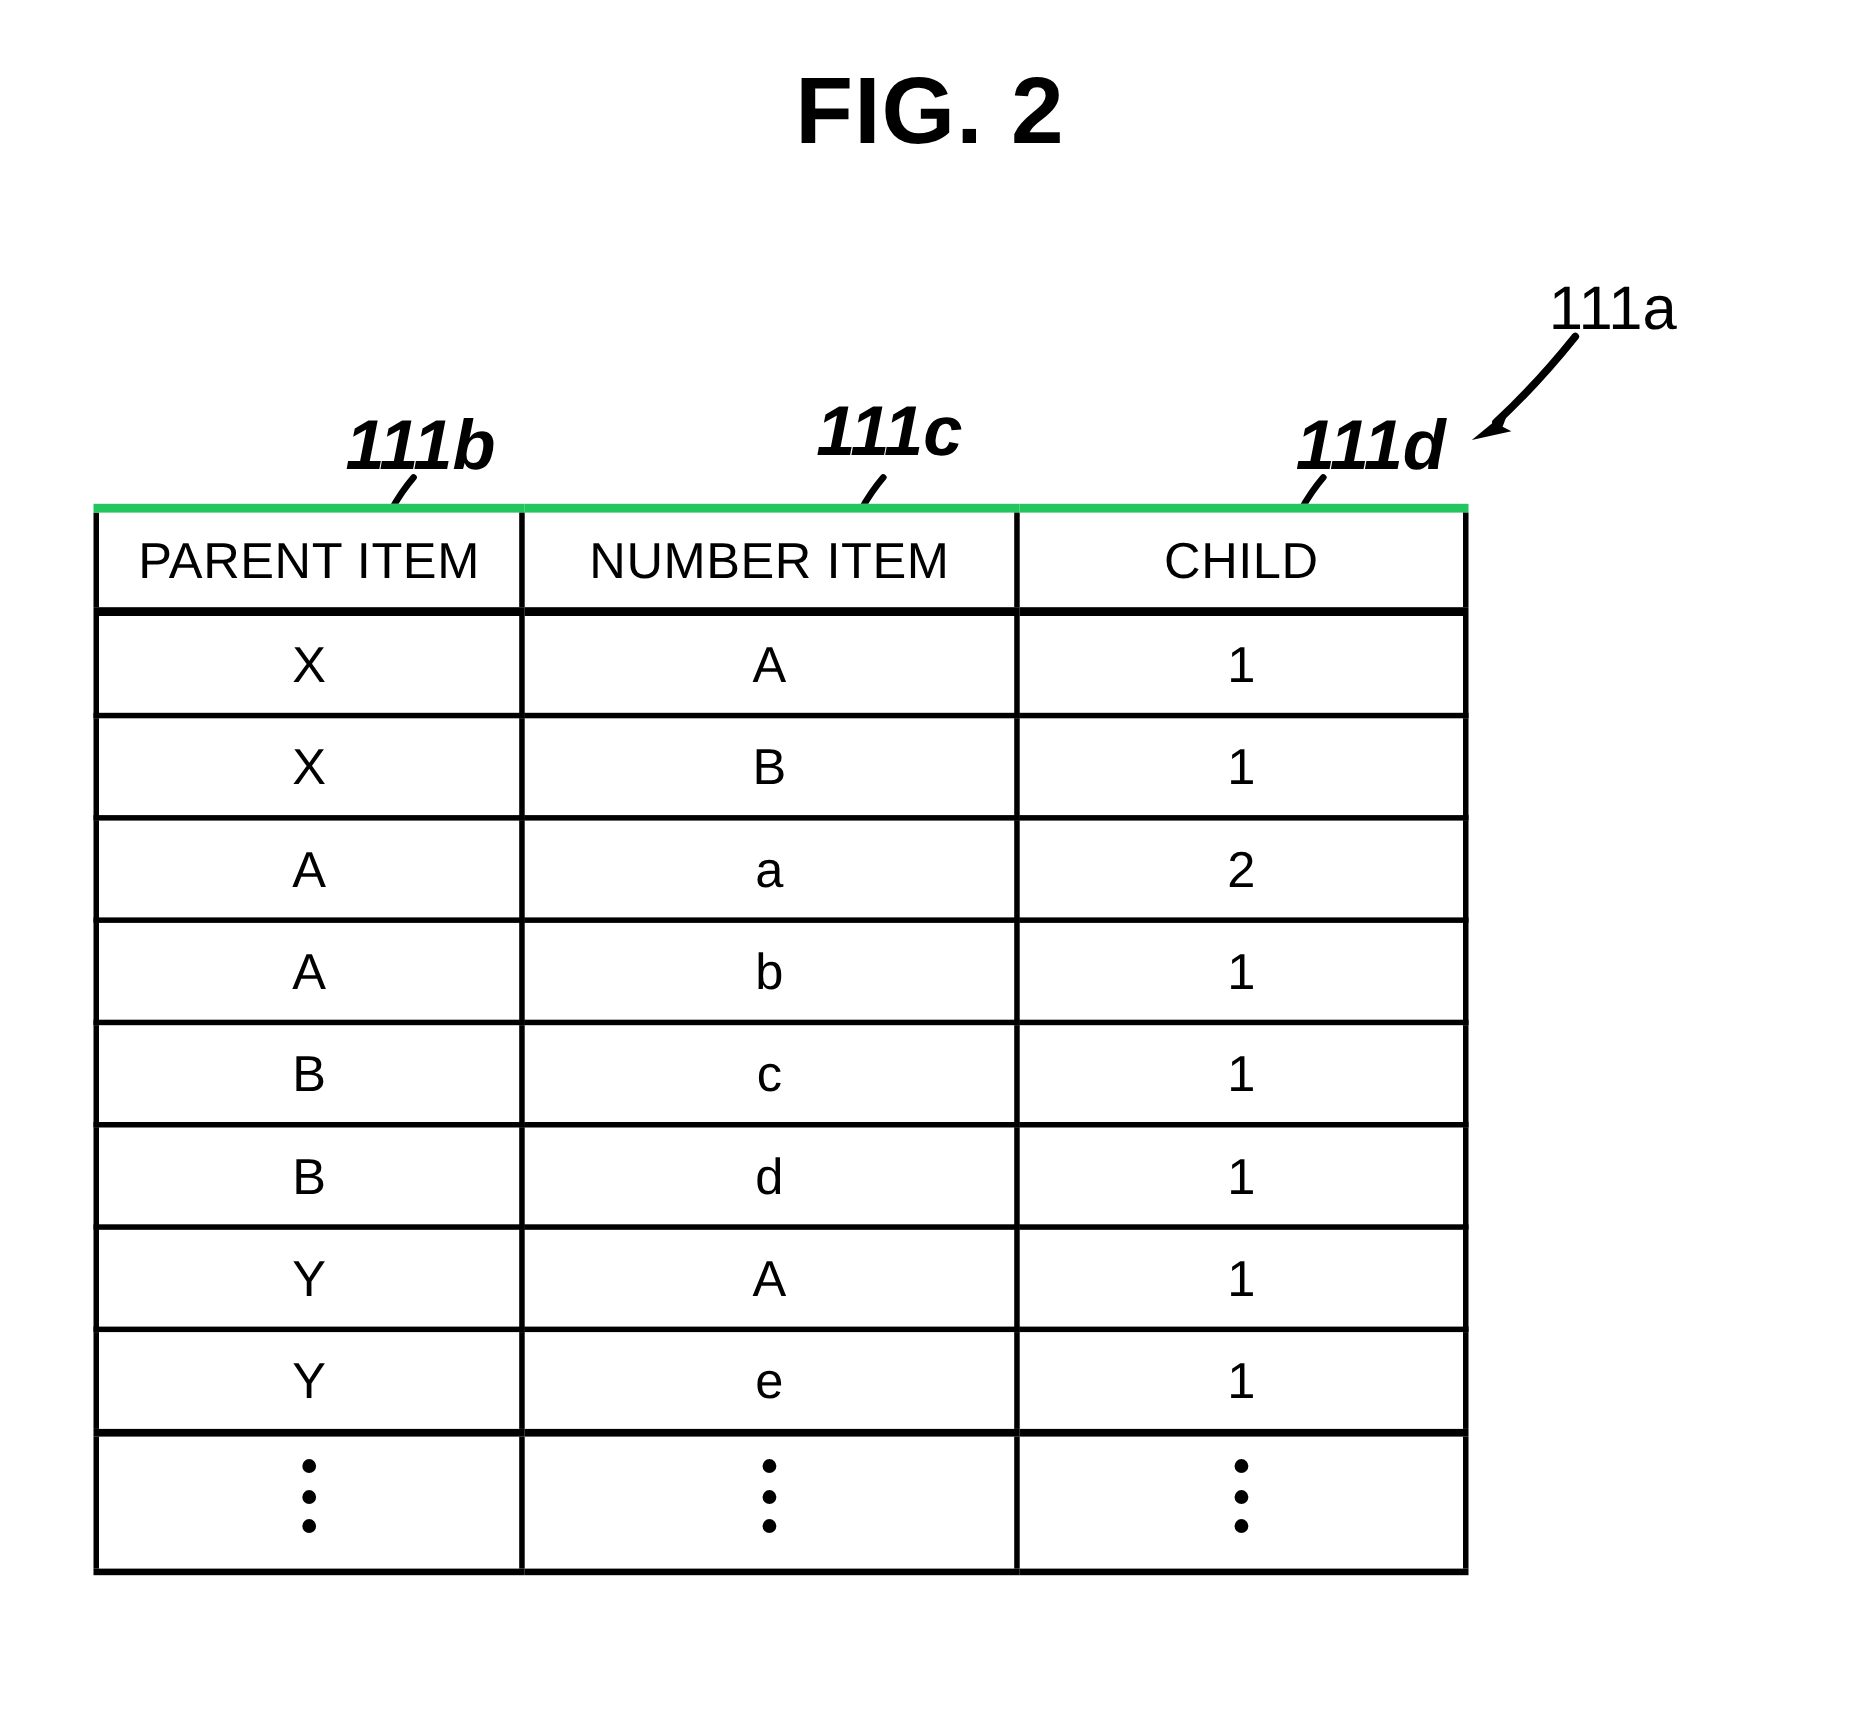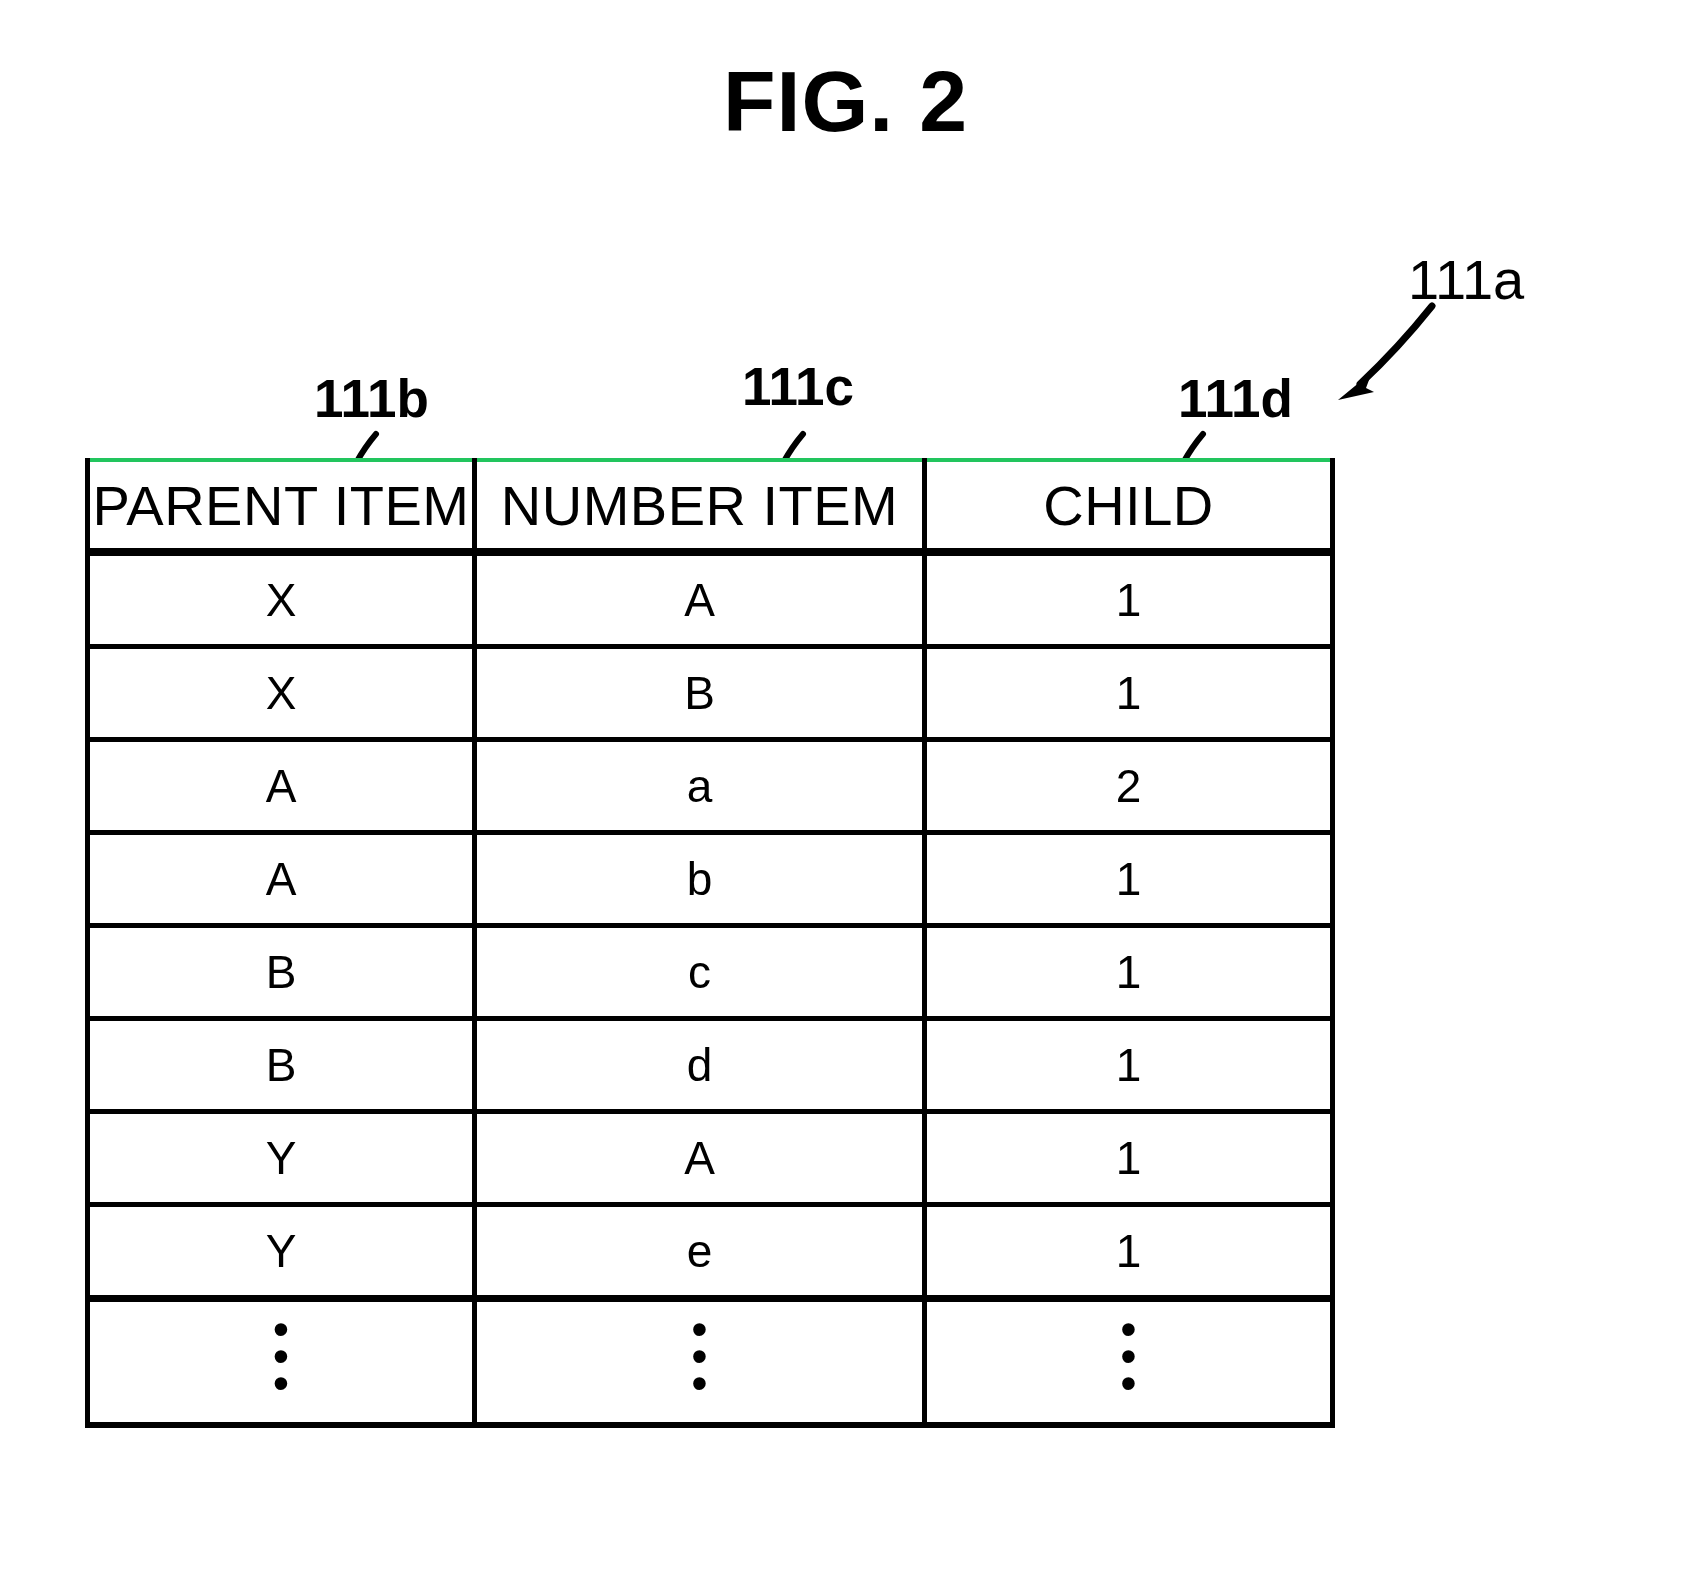--- a/index.html
+++ b/index.html
@@ -43,24 +43,25 @@
     position: absolute;
     top: 300px;
     left: 1320px;
     width: 120px;
     height: 100px;
   }
 
   
   .col-callout {
     position: absolute;
-    font-size: 53px;
+    font-size: 64px;
     font-weight: bold;
     line-height: 1;
     white-space: nowrap;
+    font-style: italic;
   }
   #callout-111b { top: 372px; left: 314px; }
   #callout-111c { top: 360px; left: 742px; }
   #callout-111d { top: 372px; left: 1178px; }
 
   .leader {
     position: absolute;
     width: 70px;
     height: 70px;
   }
@@ -88,24 +89,24 @@
     vertical-align: middle;
     border-left: 5px solid #000;
     border-right: 5px solid #000;
     border-top: 5px solid #000;
     border-bottom: 5px solid #000;
     padding: 0;
   }
 
   #table-111a thead th {
     height: 86px;
-    font-size: 56px;
+    font-size: 46px;
     font-weight: normal;
     letter-spacing: 0.5px;
-    border-top: 4px solid #22c55e;
+    border-top: 8px solid #22c55e;
     border-bottom: 8px solid #000;
   }
 
   #table-111a tbody td {
     height: 88px;
     font-size: 46px;
     font-weight: normal;
   }
   #table-111a tbody tr:last-child td {
     height: 120px;

